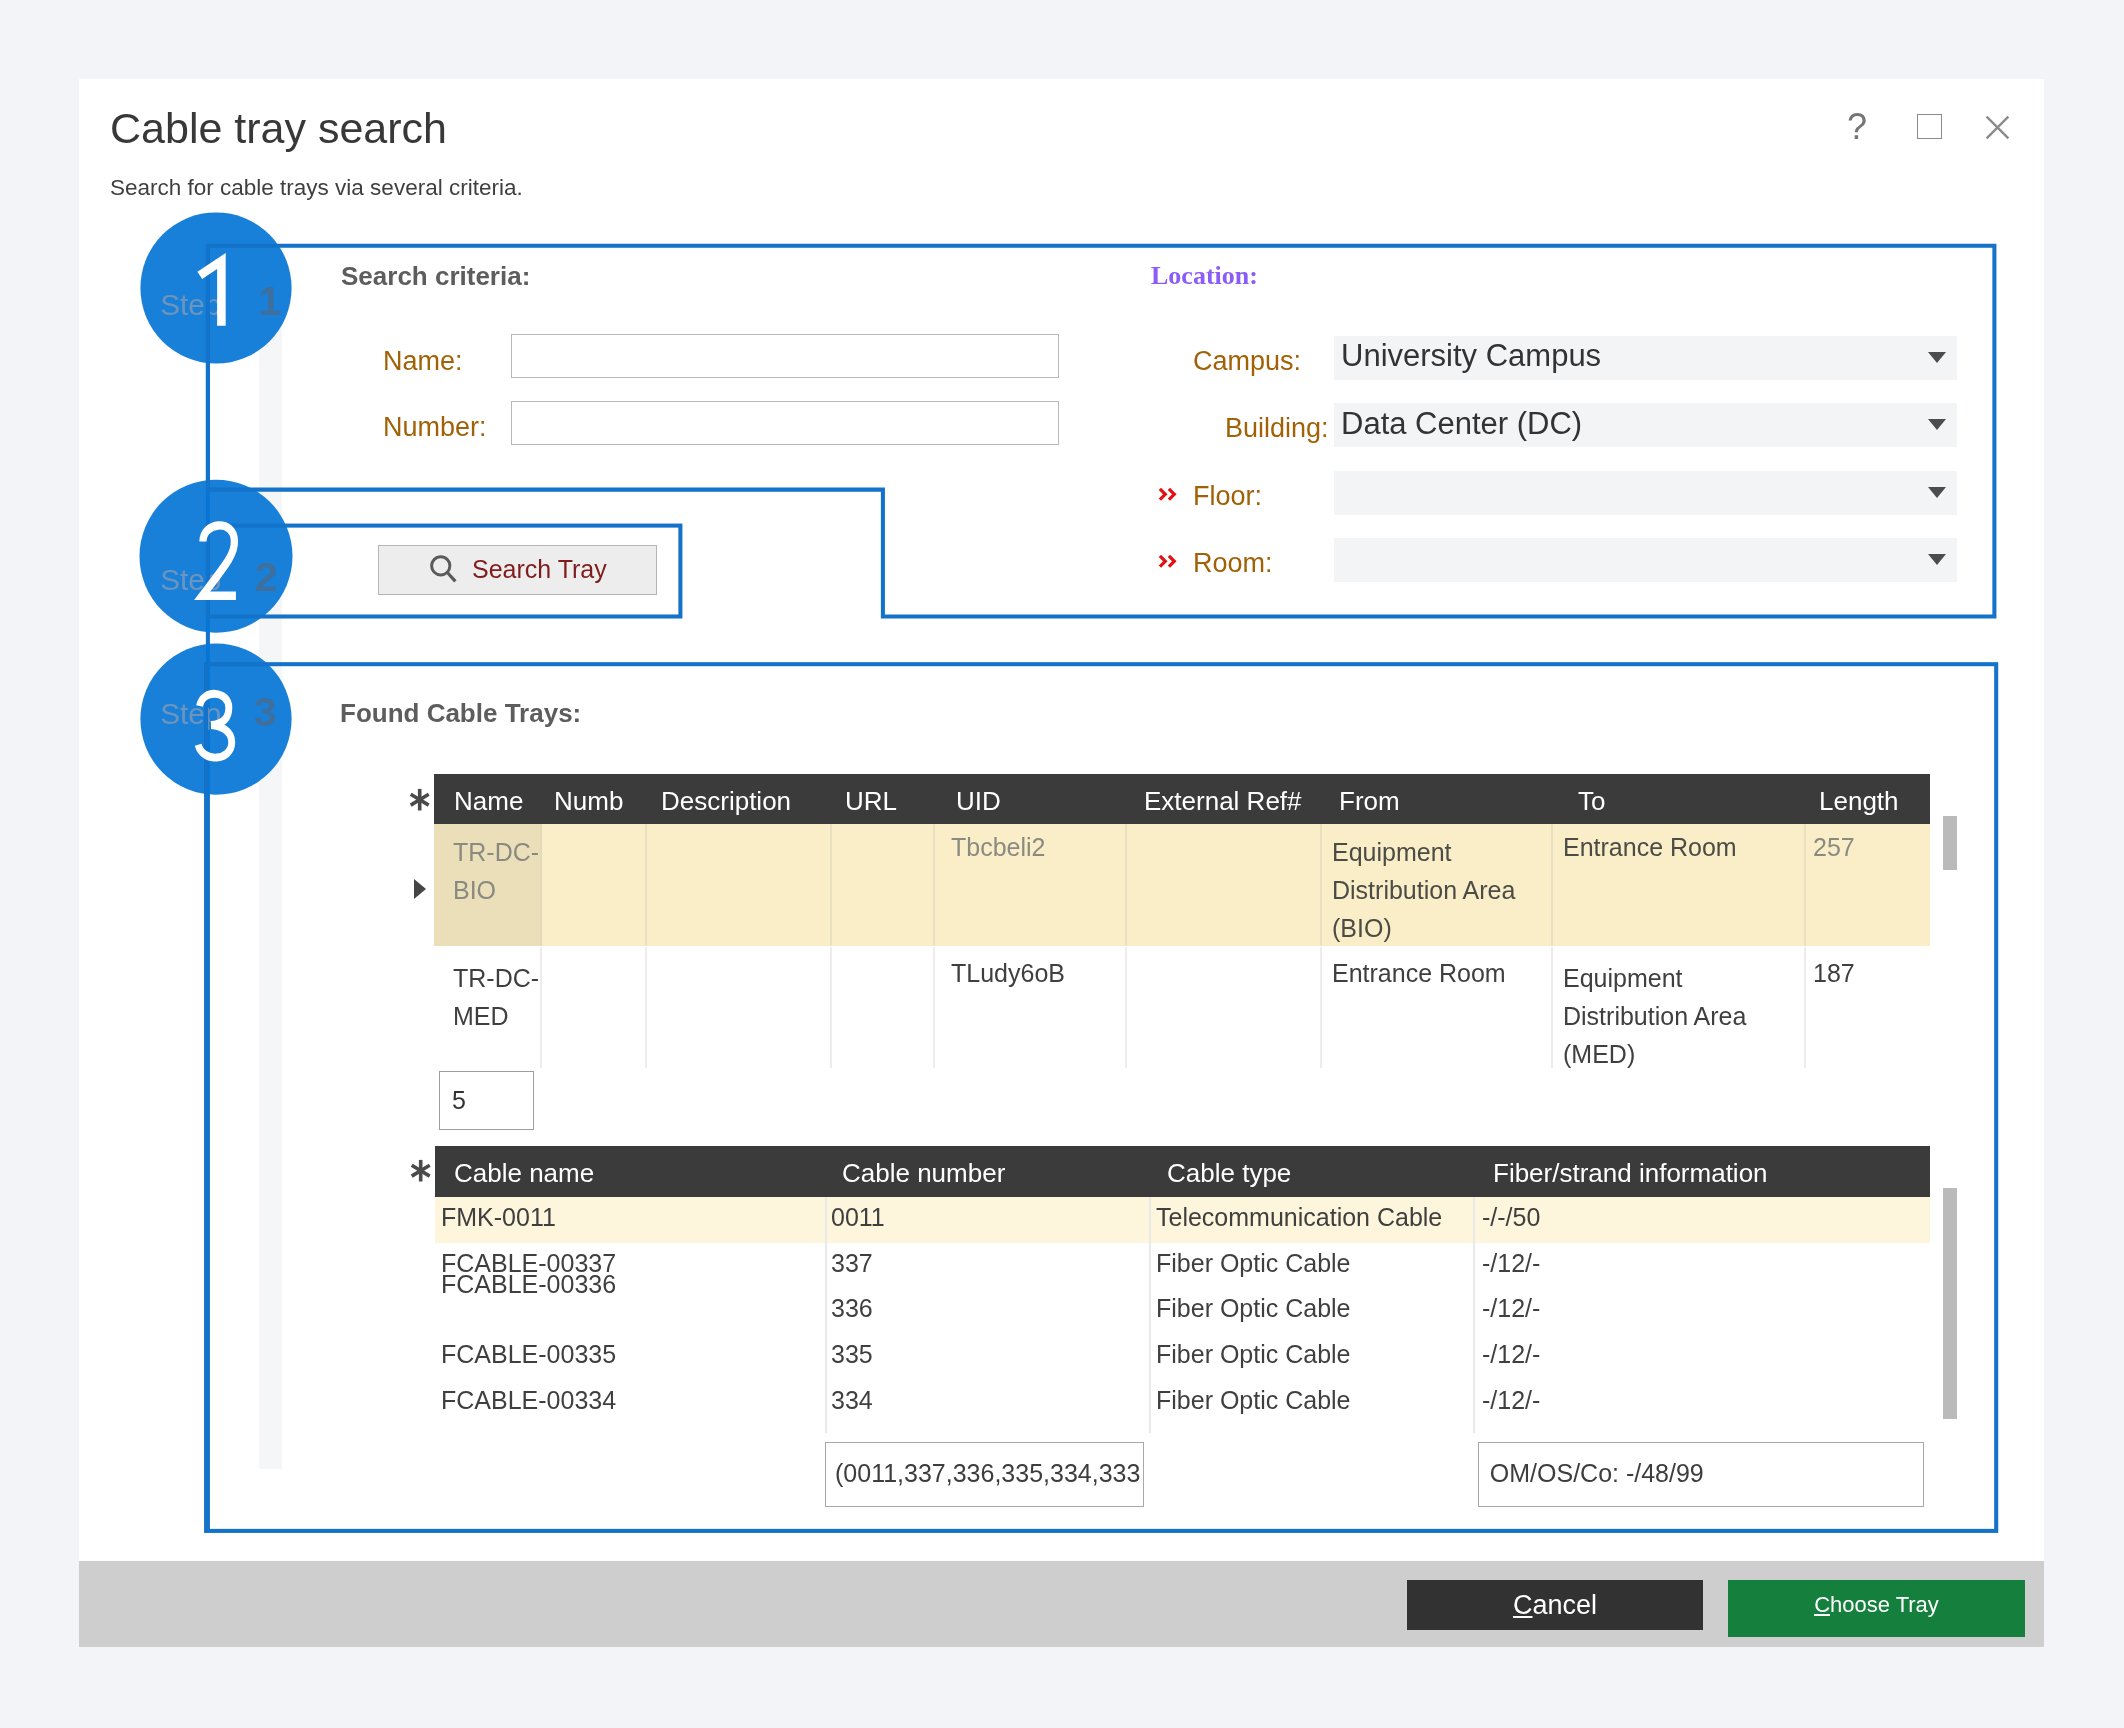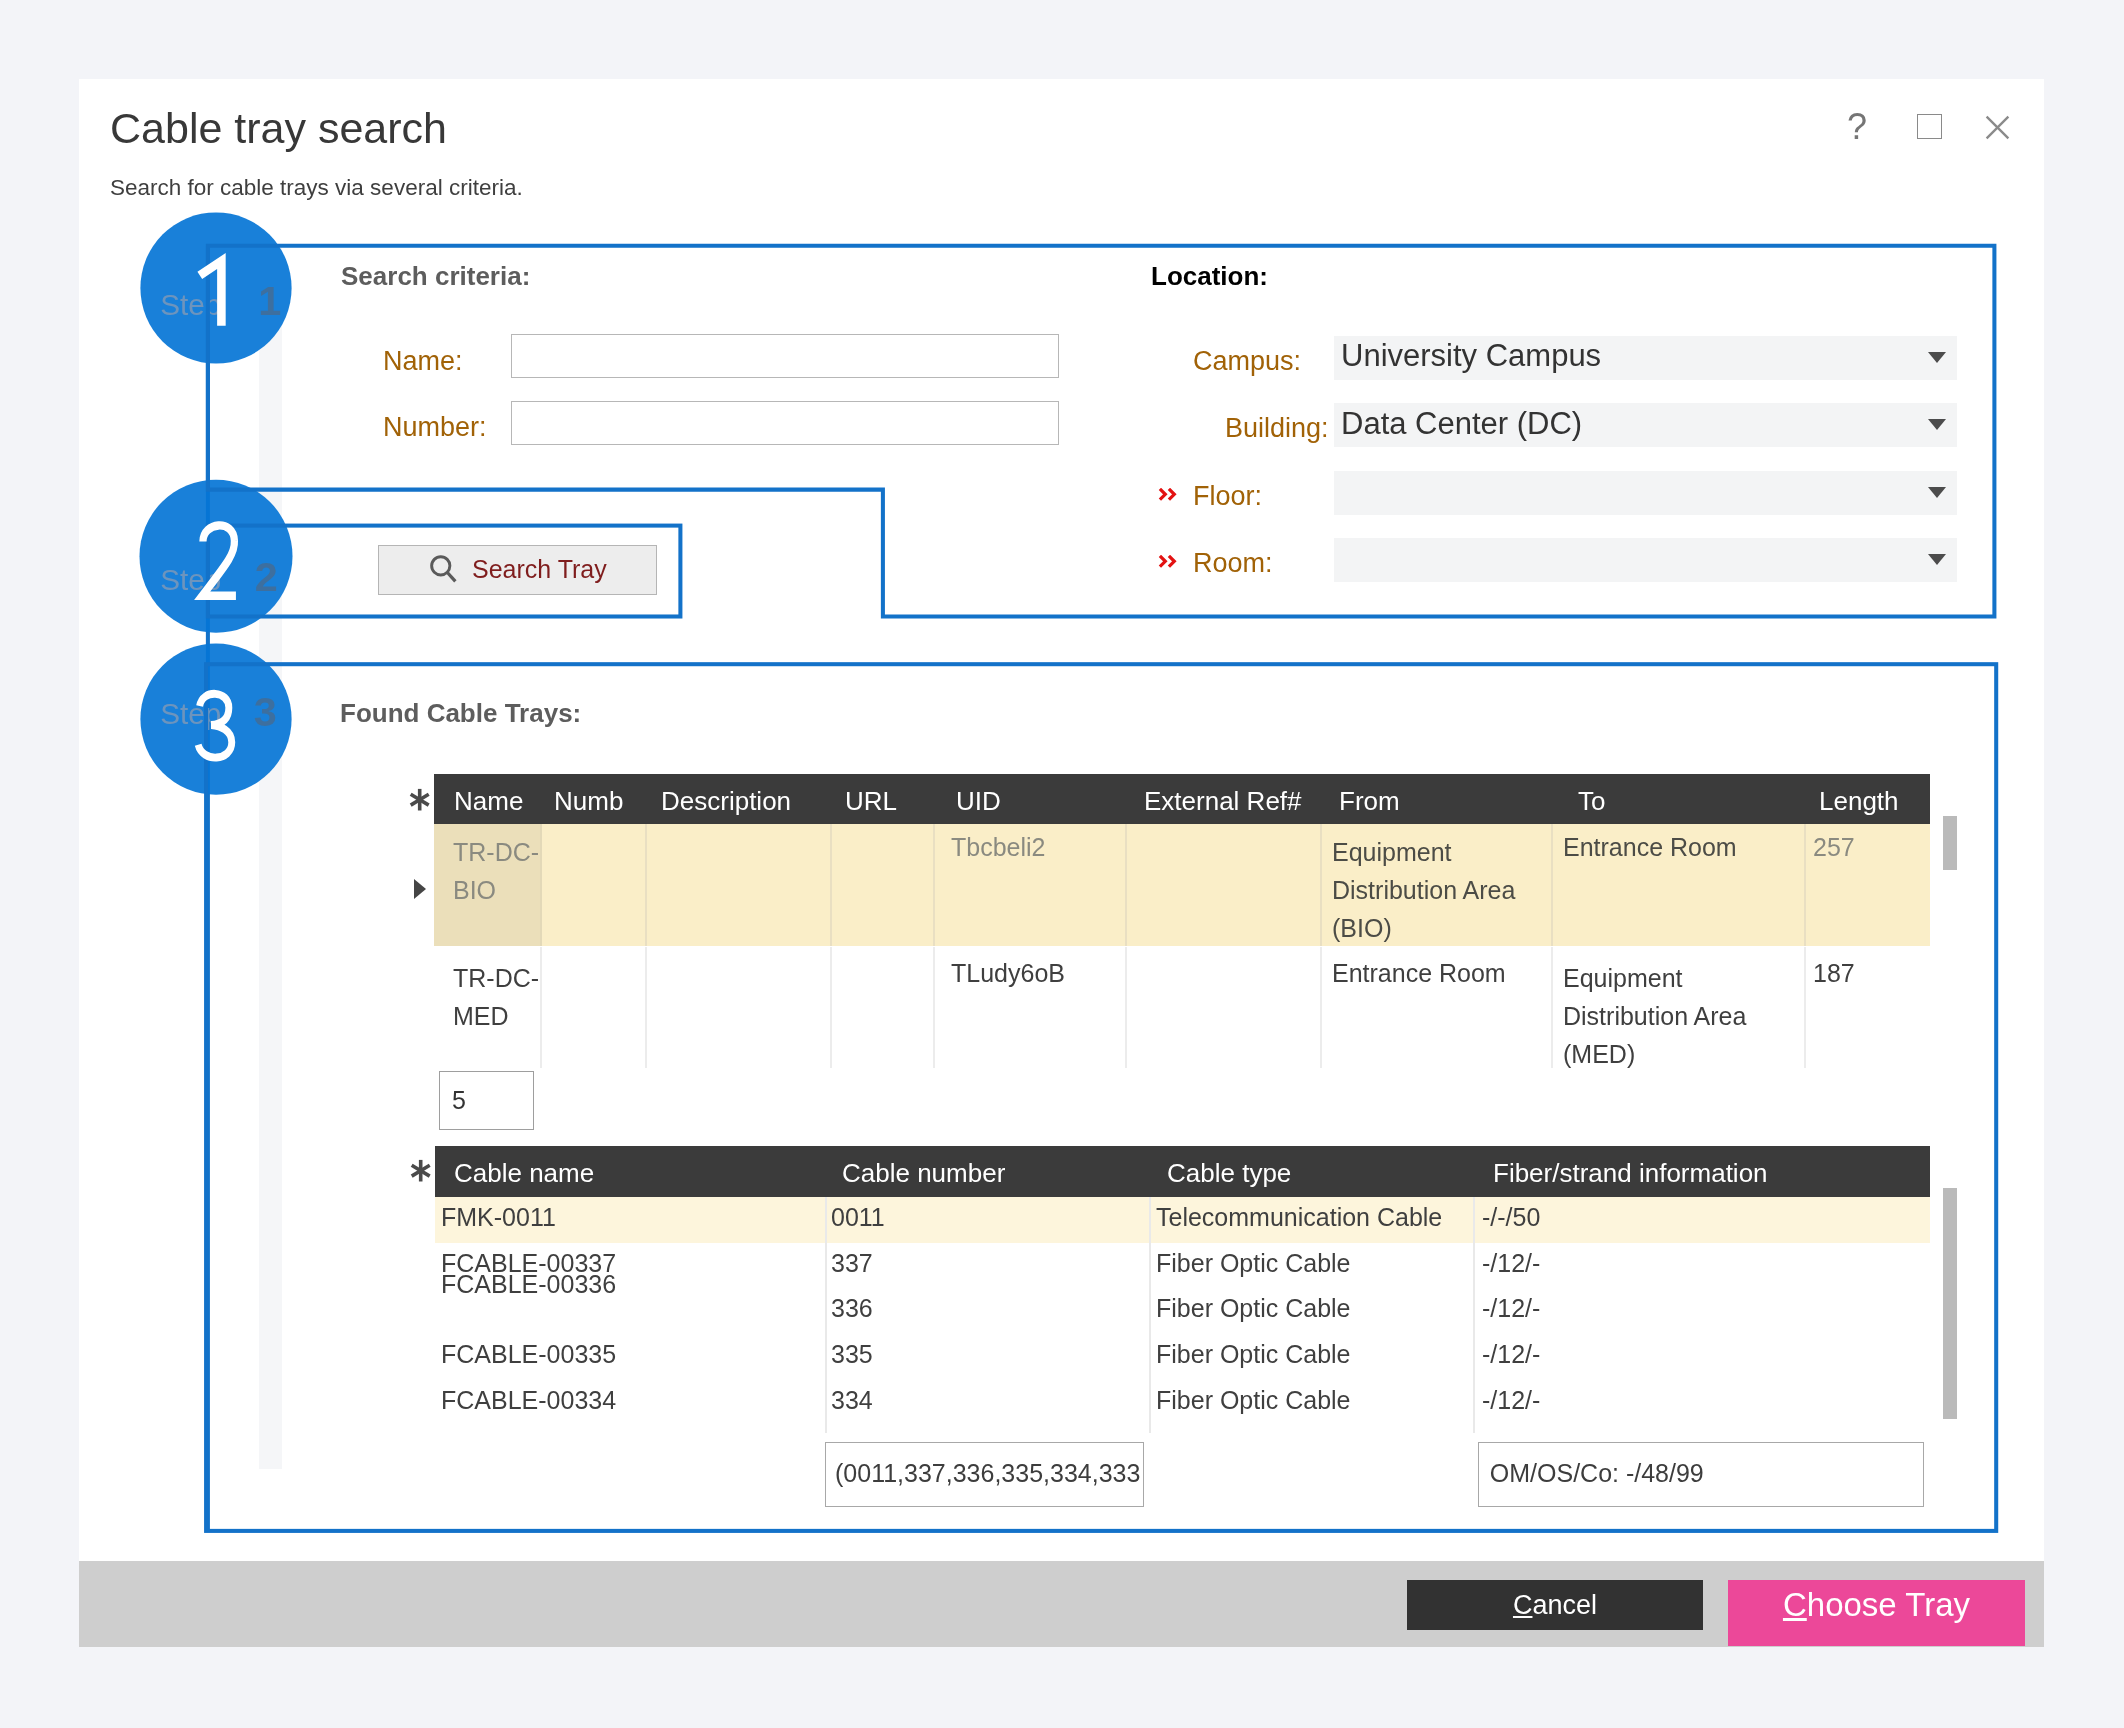--- a/index.html
+++ b/index.html
@@ -36,21 +36,21 @@
   </svg>
 
   <div class="abs" style="left:259px; top:245px; width:23.4px; height:1224px; background:#f5f6f8;"></div>
 
   <div class="abs sec" style="left:341px; top:261px;">Search criteria:</div>
   <div class="abs lbl" style="left:383px; top:346px;">Name:</div>
   <div class="abs inp" style="left:511px; top:334px; width:548px; height:44px;"></div>
   <div class="abs lbl" style="left:383px; top:412px;">Number:</div>
   <div class="abs inp" style="left:511px; top:401px; width:548px; height:44px;"></div>
 
-  <div class="abs sec" style="left:1151px; top:261px; color:#000000;">Location:</div>
+  <div class="abs sec" style="left:1151px; top:261px; color:#8b5cf6;font-family:Liberation Serif, serif;">Location:</div>
   <div class="abs lbl" style="left:1193px; top:346px;">Campus:</div>
   <div class="abs dd" style="left:1334px; top:336px; width:623px; height:44px;"></div>
   <div class="abs ddv" style="left:1341px; top:338px;">University Campus</div>
   <div class="abs caret" style="left:1928px; top:352px;"></div>
   <div class="abs lbl" style="left:1217px; top:413px;margin-left:8px;">Building:</div>
   <div class="abs dd" style="left:1334px; top:403px; width:623px; height:44px;"></div>
   <div class="abs ddv" style="left:1341px; top:406px;">Data Center (DC)</div>
   <div class="abs caret" style="left:1928px; top:419px;"></div>
   <svg class="abs" style="left:1158px; top:488px;" width="20" height="12.6" viewBox="0 0 22 14">
     <path d="M2,1 L8,7 L2,13 M12,1 L18,7 L12,13" fill="none" stroke="#e31212" stroke-width="3.6"></path>
@@ -171,21 +171,21 @@
   <div class="abs" style="left:1943px; top:1188px; width:14.4px; height:231px; background:#bababa;"></div>
 
   <div class="abs" style="left:825px; top:1442px; width:319px; height:65px; border:1.8px solid #a8a8a8; background:#fff; overflow:hidden;">
     <div style="margin:0 0 0 9px; font-size:25px; color:#3d3d3d; line-height:61px; white-space:nowrap;">(0011,337,336,335,334,333</div>
   </div>
   <div class="abs" style="left:1478px; top:1442px; width:446px; height:65px; border:1.8px solid #a8a8a8; background:#fff;">
     <div style="margin:0 0 0 10.8px; font-size:25px; color:#3d3d3d; line-height:61px; white-space:nowrap;">OM/OS/Co: -/48/99</div>
   </div>
 
   <div class="abs" style="left:1407px; top:1580px; width:296px; height:50px; background:#323232; color:#fff; font-size:27px; text-align:center; line-height:50px;"><u>C</u>ancel</div>
-  <div class="abs" style="left:1728px; top:1580px; width:297px; height:66px; background:#ec4899; color:#fff; font-size:33px; text-align:center; line-height:50px;"><u>C</u>hoose Tray</div>
+  <div class="abs" style="left:1728px; top:1580px; width:297px; height:57px; background:#15803d; color:#fff; font-size:22px; text-align:center; line-height:50px;"><u>C</u>hoose Tray</div>
 
   <svg class="abs" style="left:0; top:0;" width="2124" height="1728" viewBox="0 0 2360 1920">
     <line x1="231" y1="273" x2="231" y2="1701" stroke="#1372c9" stroke-width="4.5"></line>
     <circle cx="240" cy="320" r="84" fill="#0575d6" fill-opacity="0.92"></circle>
     <circle cx="240" cy="618" r="85" fill="#0575d6" fill-opacity="0.92"></circle>
     <circle cx="240" cy="799" r="84" fill="#0575d6" fill-opacity="0.92"></circle>
     <text x="178" y="350" font-family="Liberation Sans, sans-serif" font-size="33" fill="#6d94bd">Step</text>
     <text x="287" y="350" font-family="Liberation Sans, sans-serif" font-size="46" font-weight="bold" fill="#3d6f9f">1</text>
     <text x="178" y="655" font-family="Liberation Sans, sans-serif" font-size="33" fill="#6d94bd">Step</text>
     <text x="283" y="657" font-family="Liberation Sans, sans-serif" font-size="46" font-weight="bold" fill="#3d6f9f">2</text>

